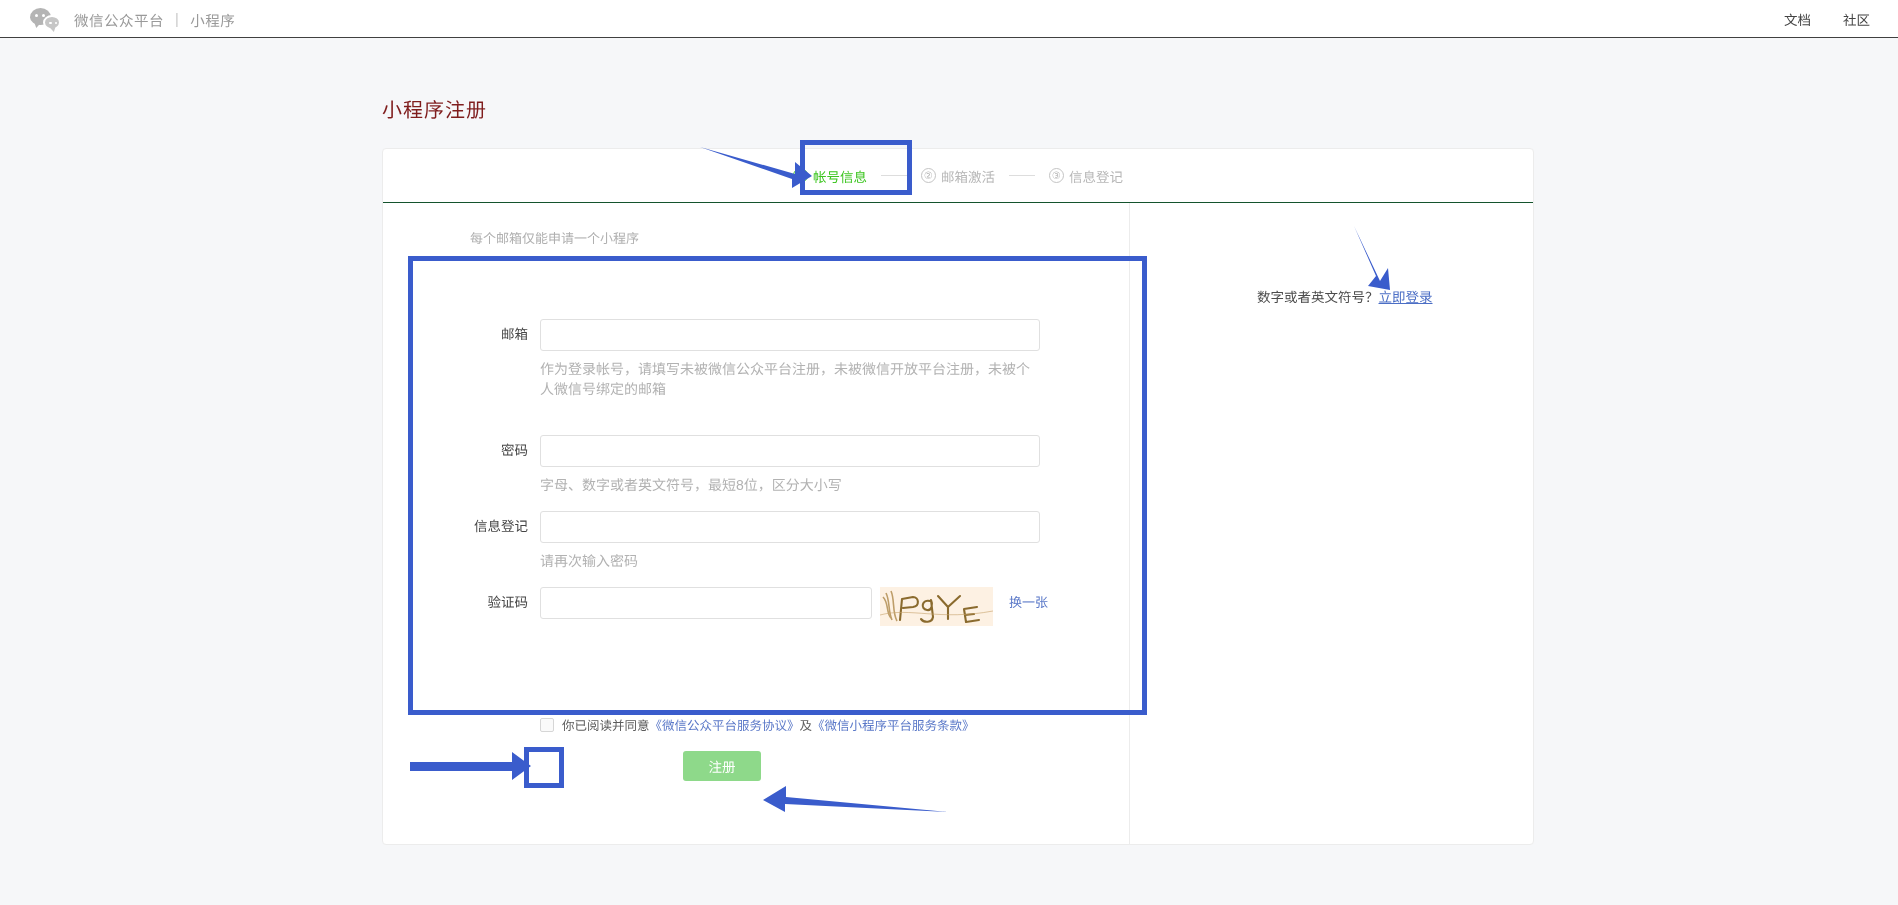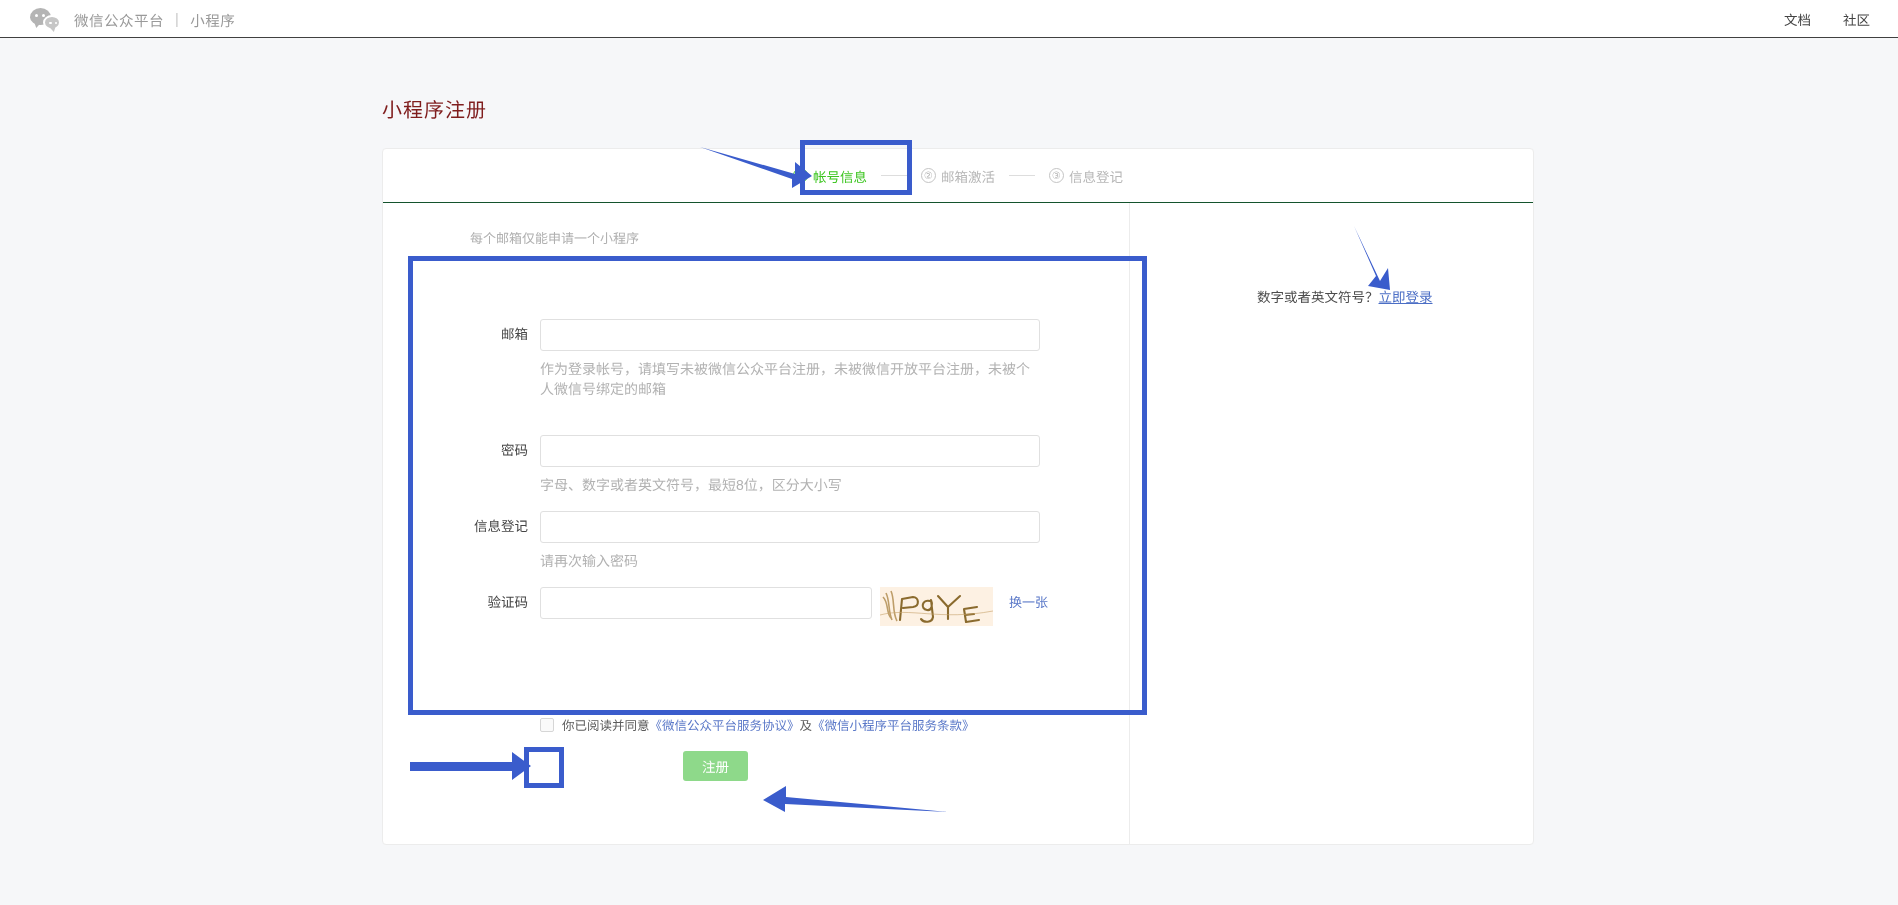--- a/index.html
+++ b/index.html
@@ -138,21 +138,21 @@
     display: flex; align-items: center;
   }
   .chk {
     width: 14px; height: 14px; border: 1px solid #d6d6d6; border-radius: 2px;
     background: #fafafa; margin-right: 8px; flex: none;
   }
   .agree-text { font-size: 12.5px; color: #5c5c5c; white-space: nowrap; }
   .agree-text a { color: #5a78c8; text-decoration: none; }
   .submit {
     position: absolute; left: 300px; top: 548px;
-    width: 65px; height: 30px;
+    width: 78px; height: 30px;
     background: #8ed98a; color: #ffffff;
     border: none; border-radius: 3px;
     font-size: 13.5px; cursor: pointer; font-family: inherit;
   }
 
   
   .anno { position: absolute; border: 5px solid #3a5ccc; pointer-events: none; }
   .anno-step  { left: 800px; top: 140px;  width: 112px; height: 55px; }
   .anno-form  { left: 408px; top: 256px;  width: 739px; height: 459px; }
   .anno-check { left: 524px; top: 747px;  width: 40px;  height: 41px; }

